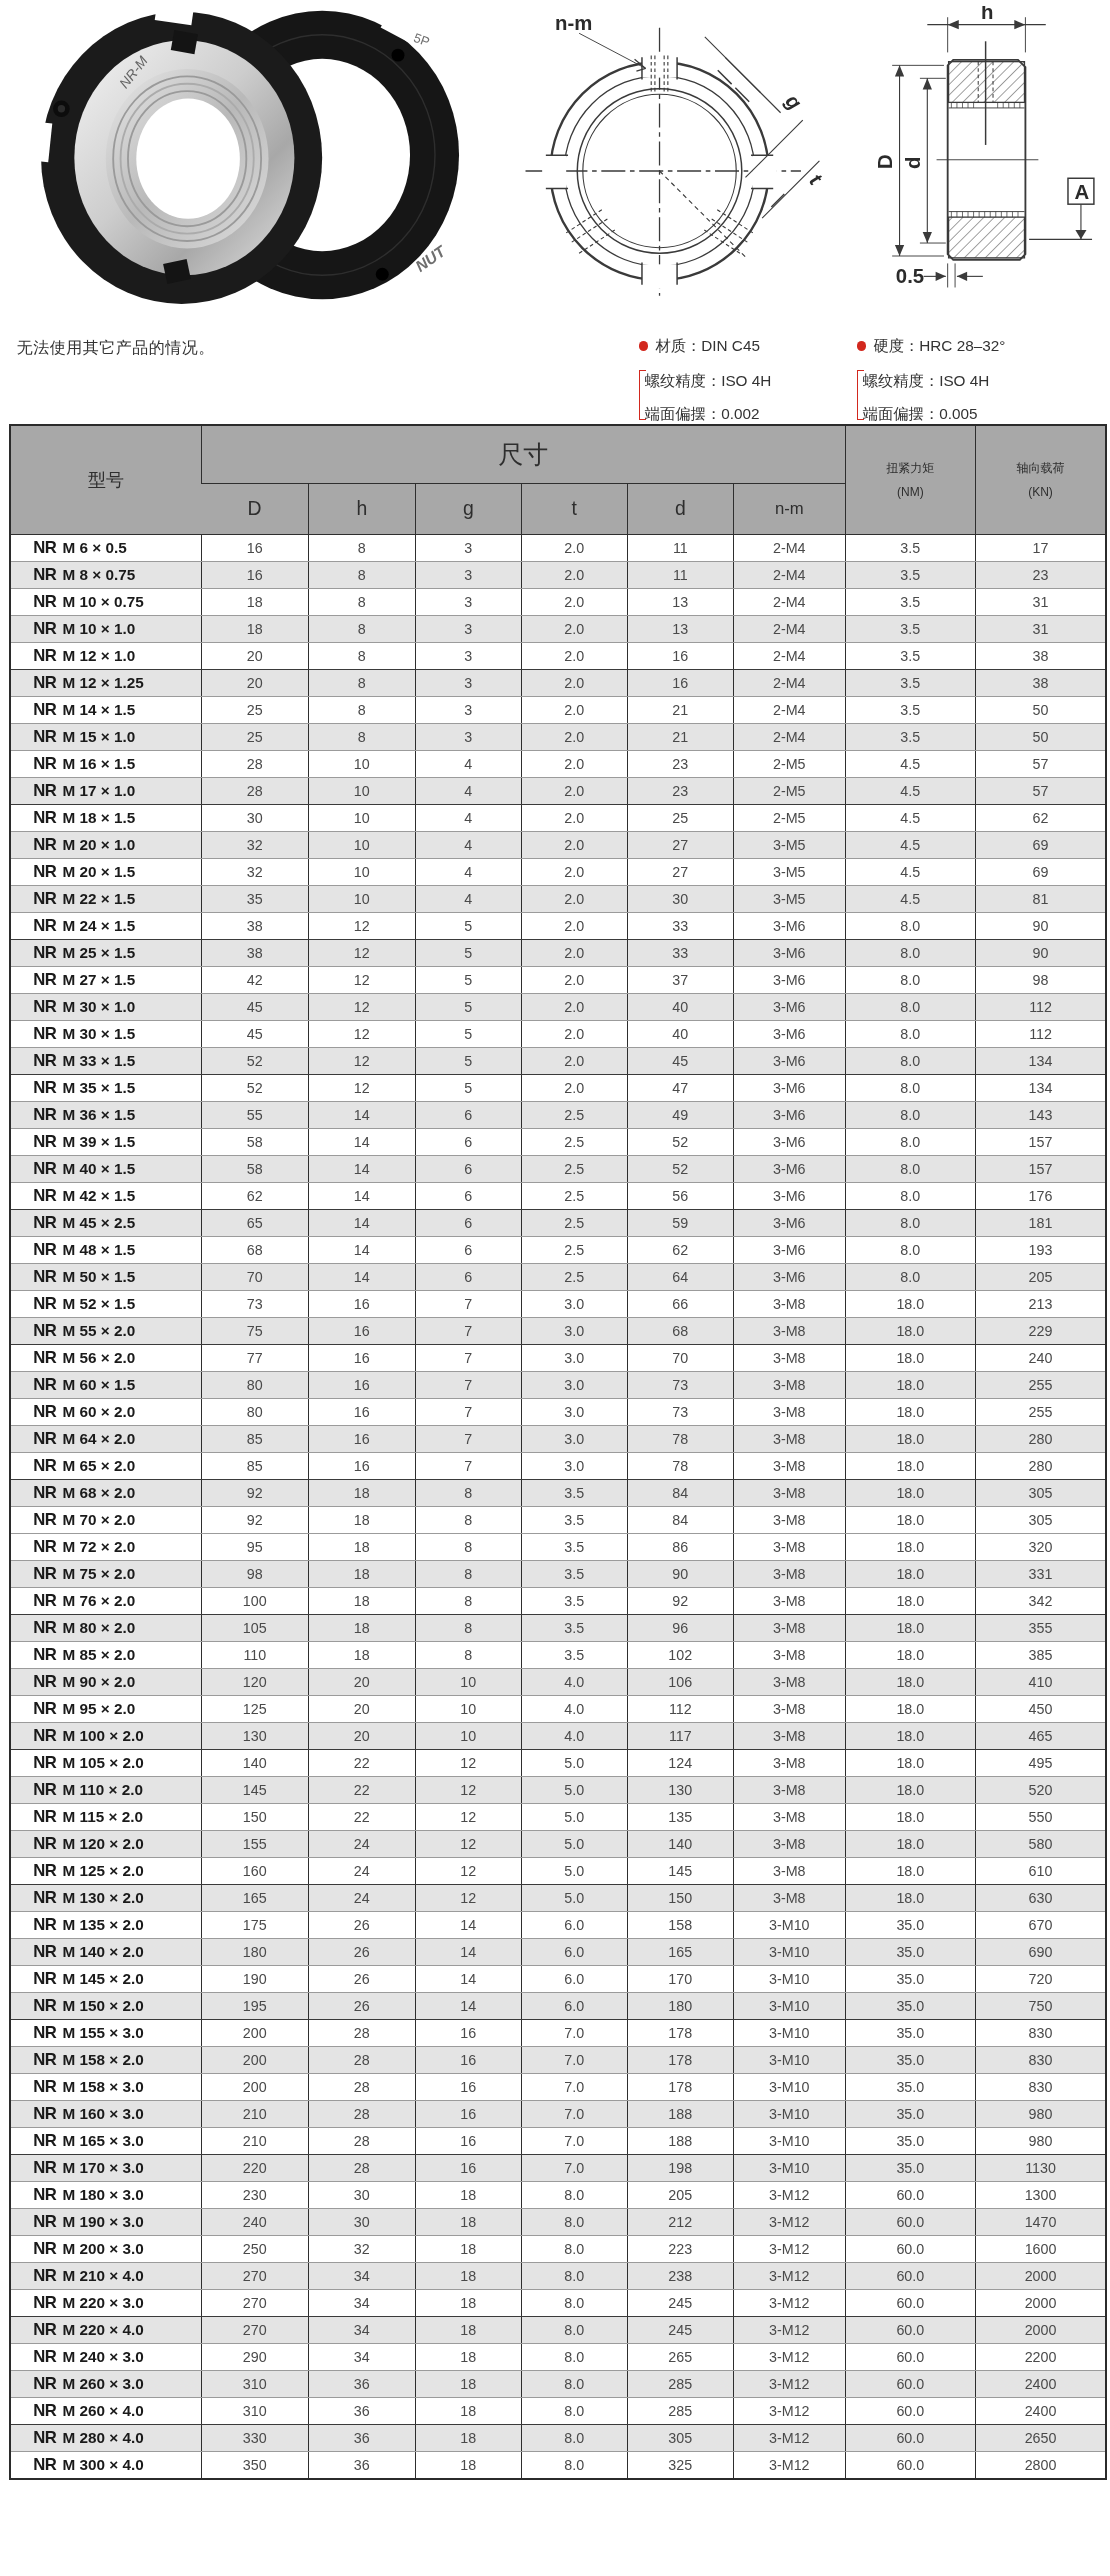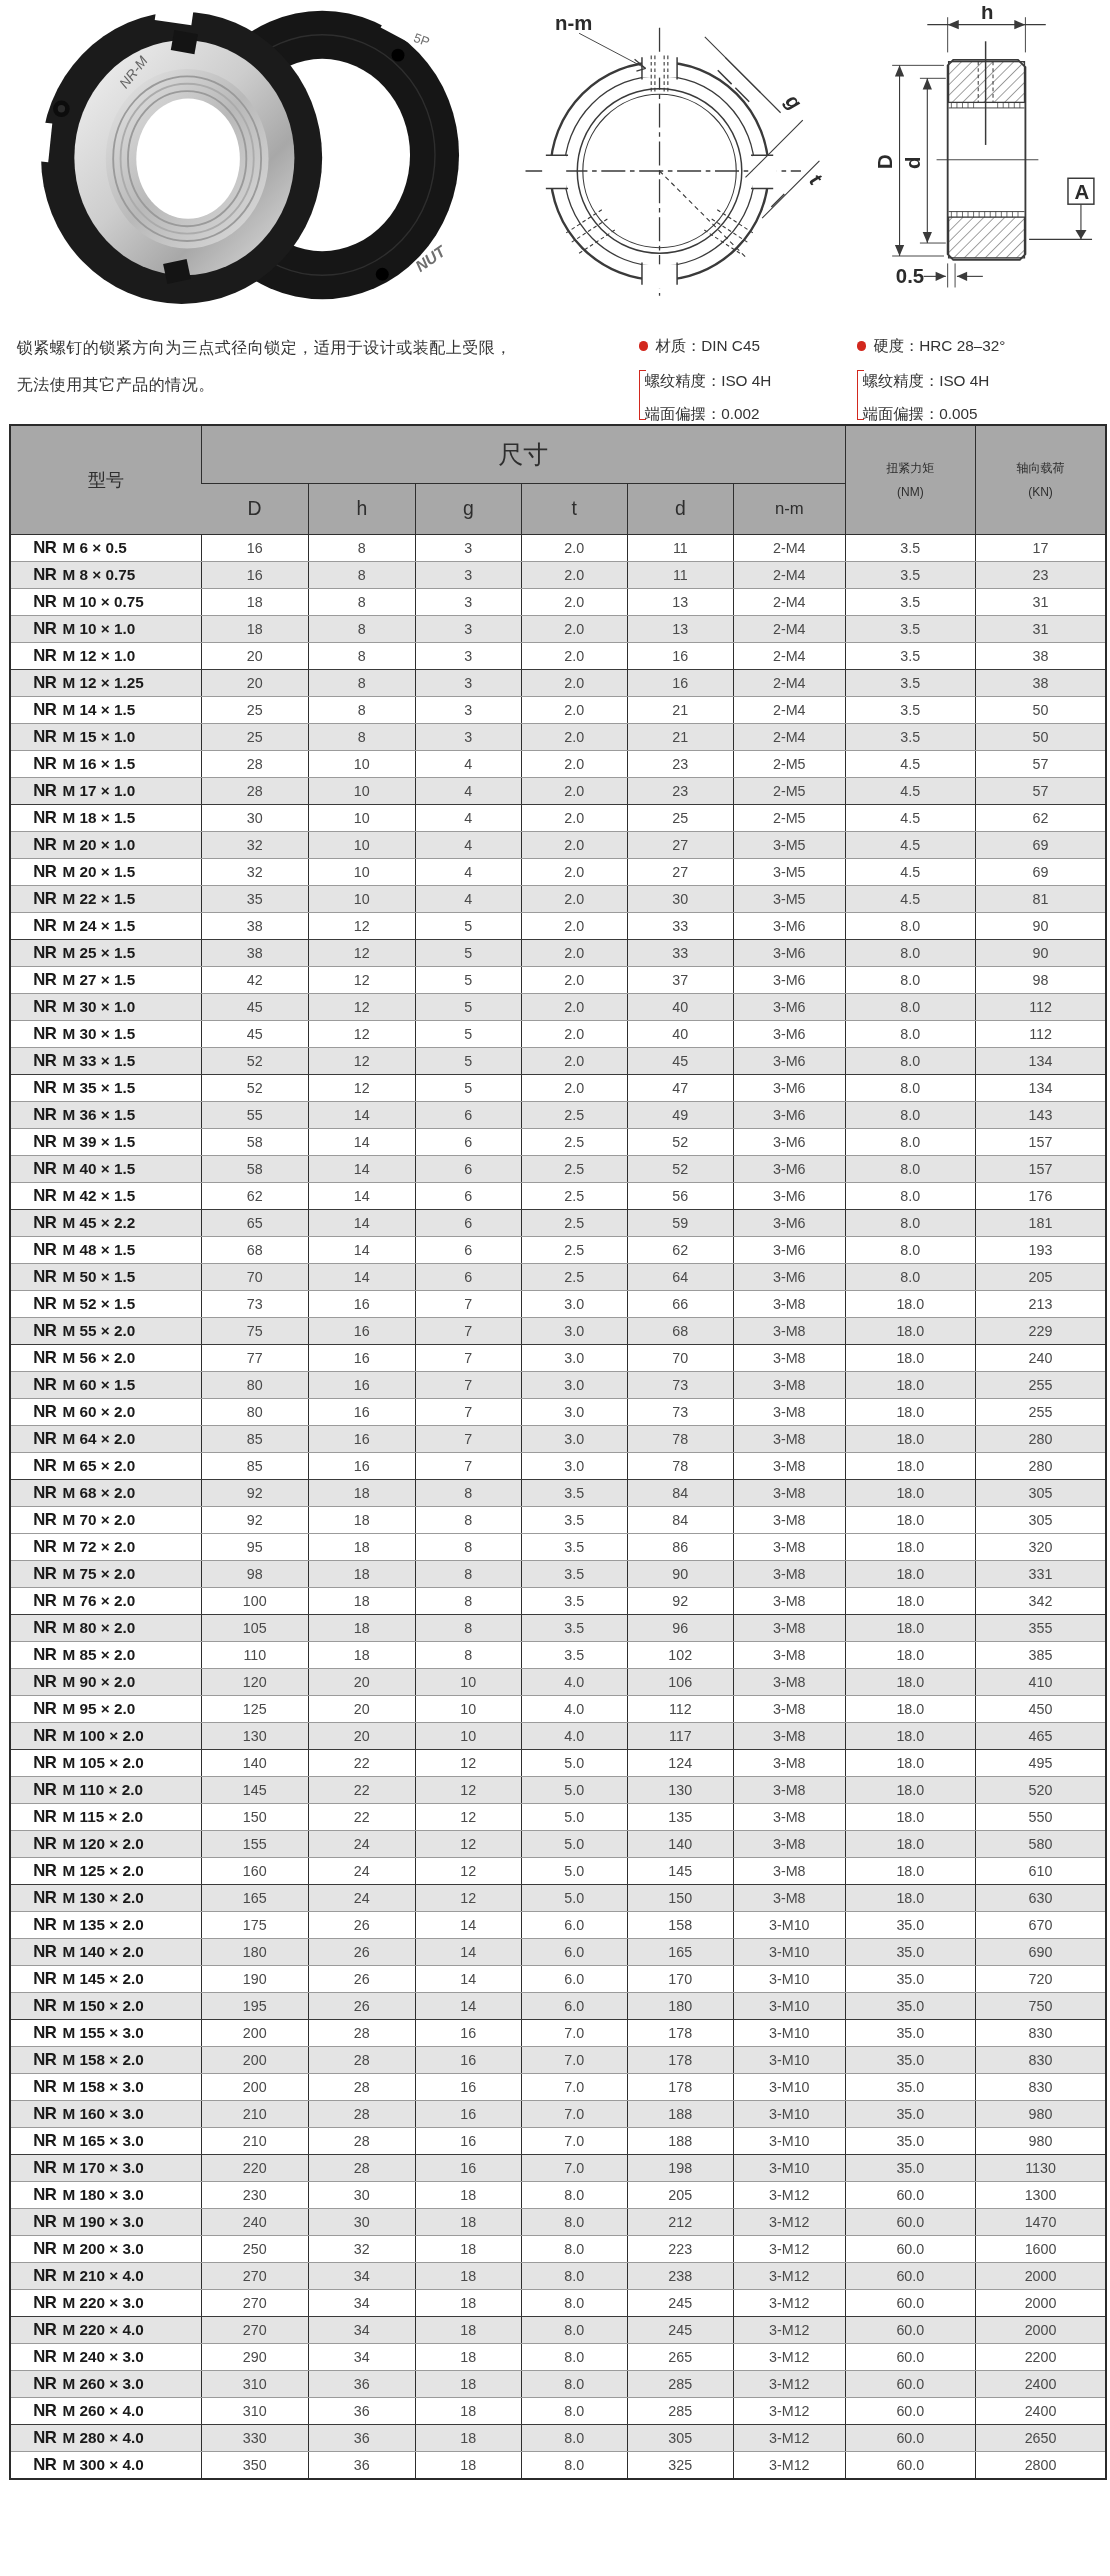--- a/index.html
+++ b/index.html
@@ -194,21 +194,20 @@
       <text x="188" y="14" class="dim-text">h</text>
       <text x="92" y="176" class="dim-text" transform="rotate(-90 92 176)">D</text>
       <text x="122" y="176" class="dim-text" transform="rotate(-90 122 176)">d</text>
       <text x="289" y="208" class="dim-text">A</text>
       <text x="96" y="299" class="dim-text" font-size="19">0.5</text>
     </svg>
   </div>
 
   <div class="intro">
     <div class="desc">
-      <div>锁紧螺钉的锁紧方向为三点式径向锁定，适用于设计或装配上受限，</div>
       <div>无法使用其它产品的情况。</div>
     </div>
     <div class="specs">
       <div class="spec-col">
         <div class="bullet-row">
           <span class="dot" style="background: rgb(210, 40, 30);"></span><span>材质：DIN C45</span>
         </div>
         <div class="bracket">
           <div>螺纹精度：ISO 4H</div>
           <div>端面偏摆：0.002</div>
@@ -530,21 +529,21 @@
           <td class="num">62</td>
           <td class="num">14</td>
           <td class="num">6</td>
           <td class="num">2.5</td>
           <td class="num">56</td>
           <td class="num">3-M6</td>
           <td class="num">8.0</td>
           <td class="num">176</td>
         </tr>
         <tr class="gray">
-          <td class="model"><b class="nr">NR</b><span> M 45 × 2.2</span></td>
+          <td class="model"><b class="nr">NR</b><span> M 45 × 2.5</span></td>
           <td class="num">65</td>
           <td class="num">14</td>
           <td class="num">6</td>
           <td class="num">2.5</td>
           <td class="num">59</td>
           <td class="num">3-M6</td>
           <td class="num">8.0</td>
           <td class="num">181</td>
         </tr>
         <tr>

